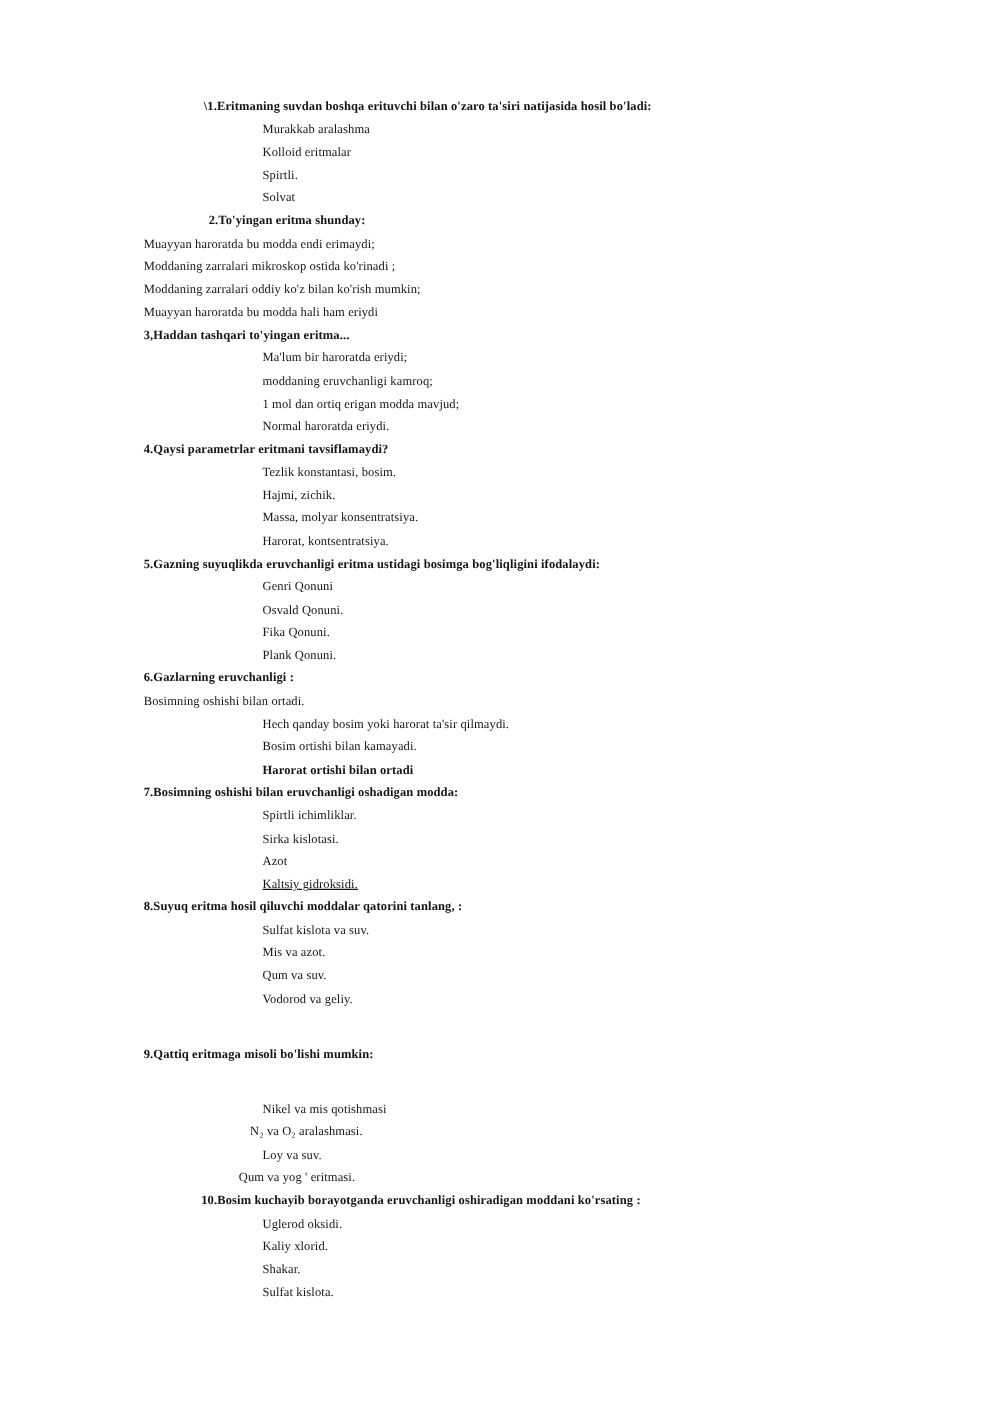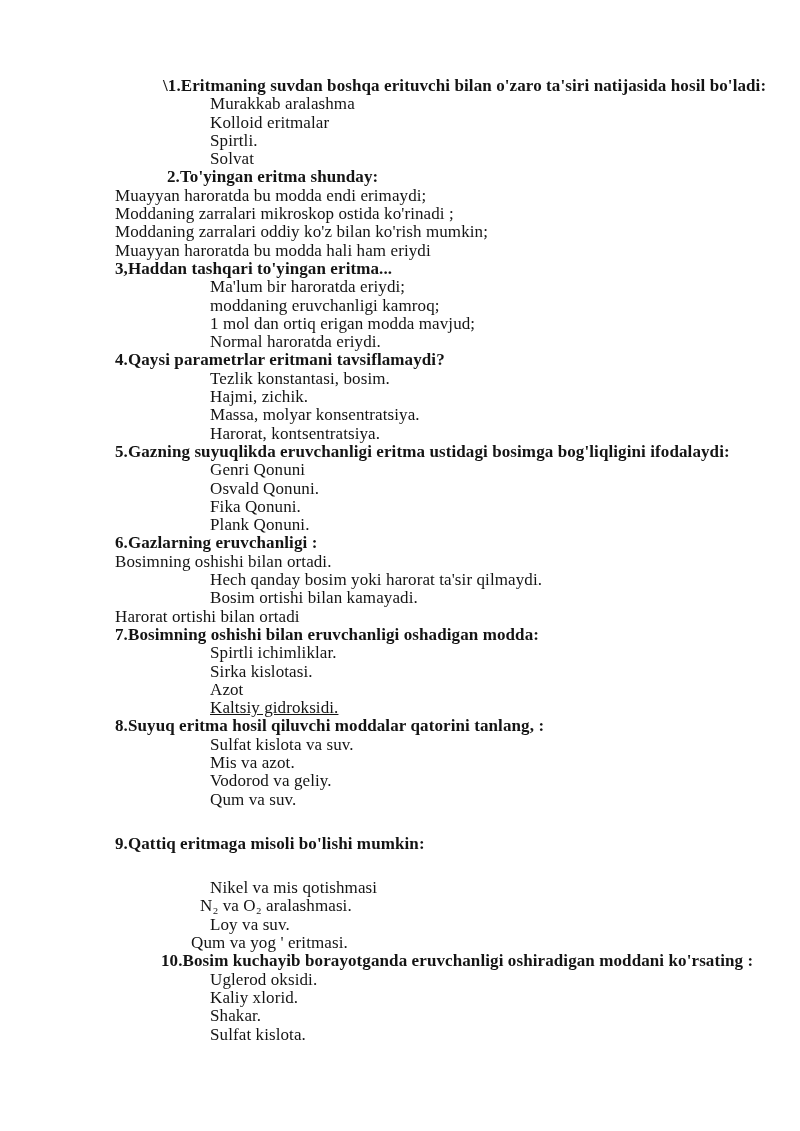--- a/index.html
+++ b/index.html
@@ -15,21 +15,21 @@
     color: #141414;
   }
   .page {
     box-sizing: border-box;
     width: 800px;
     height: 1131px;
     padding: 77px 20px 0 115px;
     background: #ffffff;
   }
   .line {
-    font-size: 17px;
+    font-size: 10px;
     line-height: 18.3px;
     white-space: nowrap;
     letter-spacing: 0.1px;
   }
   .bold {
     font-weight: 700;
   }
   .spacer {
     height: 26px;
   }
@@ -60,31 +60,31 @@
     <div class="line" style="margin-left: 95px;">Harorat, kontsentratsiya.</div>
     <div class="line bold" style="margin-left: 0px;">5.Gazning suyuqlikda eruvchanligi eritma ustidagi bosimga bog'liqligini ifodalaydi:</div>
     <div class="line" style="margin-left: 95px;">Genri Qonuni</div>
     <div class="line" style="margin-left: 95px;">Osvald Qonuni.</div>
     <div class="line" style="margin-left: 95px;">Fika Qonuni.</div>
     <div class="line" style="margin-left: 95px;">Plank Qonuni.</div>
     <div class="line bold" style="margin-left: 0px;">6.Gazlarning eruvchanligi :</div>
     <div class="line" style="">Bosimning oshishi bilan ortadi.</div>
     <div class="line" style="margin-left: 95px;">Hech qanday bosim yoki harorat ta'sir qilmaydi.</div>
     <div class="line" style="margin-left: 95px;">Bosim ortishi bilan kamayadi.</div>
-    <div class="line" style="">Harorat ortishi bilan ortadi</div>
+    <div class="line" style="margin-left: 95px; font-weight: bold;">Harorat ortishi bilan ortadi</div>
     <div class="line bold" style="margin-left: 0px;">7.Bosimning oshishi bilan eruvchanligi oshadigan modda:</div>
     <div class="line" style="margin-left: 95px;">Spirtli ichimliklar.</div>
     <div class="line" style="margin-left: 95px;">Sirka kislotasi.</div>
     <div class="line" style="margin-left: 95px;">Azot</div>
     <div class="line" style="margin-left: 95px; text-decoration: underline;">Kaltsiy gidroksidi.</div>
     <div class="line bold" style="margin-left: 0px;">8.Suyuq eritma hosil qiluvchi moddalar qatorini tanlang, :</div>
     <div class="line" style="margin-left: 95px;">Sulfat kislota va suv.</div>
     <div class="line" style="margin-left: 95px;">Mis va azot.</div>
+    <div class="line" style="margin-left: 95px;">Qum va suv.</div>
     <div class="line" style="margin-left: 95px;">Vodorod va geliy.</div>
-    <div class="line" style="margin-left: 95px;">Qum va suv.</div>
     <div class="spacer"></div>
     <div class="line bold" style="margin-left: 0px;">9.Qattiq eritmaga misoli bo'lishi mumkin:</div>
     <div class="spacer"></div>
     <div class="line" style="margin-left: 95px;">Nikel va mis qotishmasi</div>
     <div class="line" style="margin-left: 85px;">N₂ va O₂ aralashmasi.</div>
     <div class="line" style="margin-left: 95px;">Loy va suv.</div>
     <div class="line" style="margin-left: 76px;">Qum va yog ' eritmasi.</div>
     <div class="line bold" style="margin-left: 46px;">10.Bosim kuchayib borayotganda eruvchanligi oshiradigan moddani ko'rsating :</div>
     <div class="line" style="margin-left: 95px;">Uglerod oksidi.</div>
     <div class="line" style="margin-left: 95px;">Kaliy xlorid.</div>

